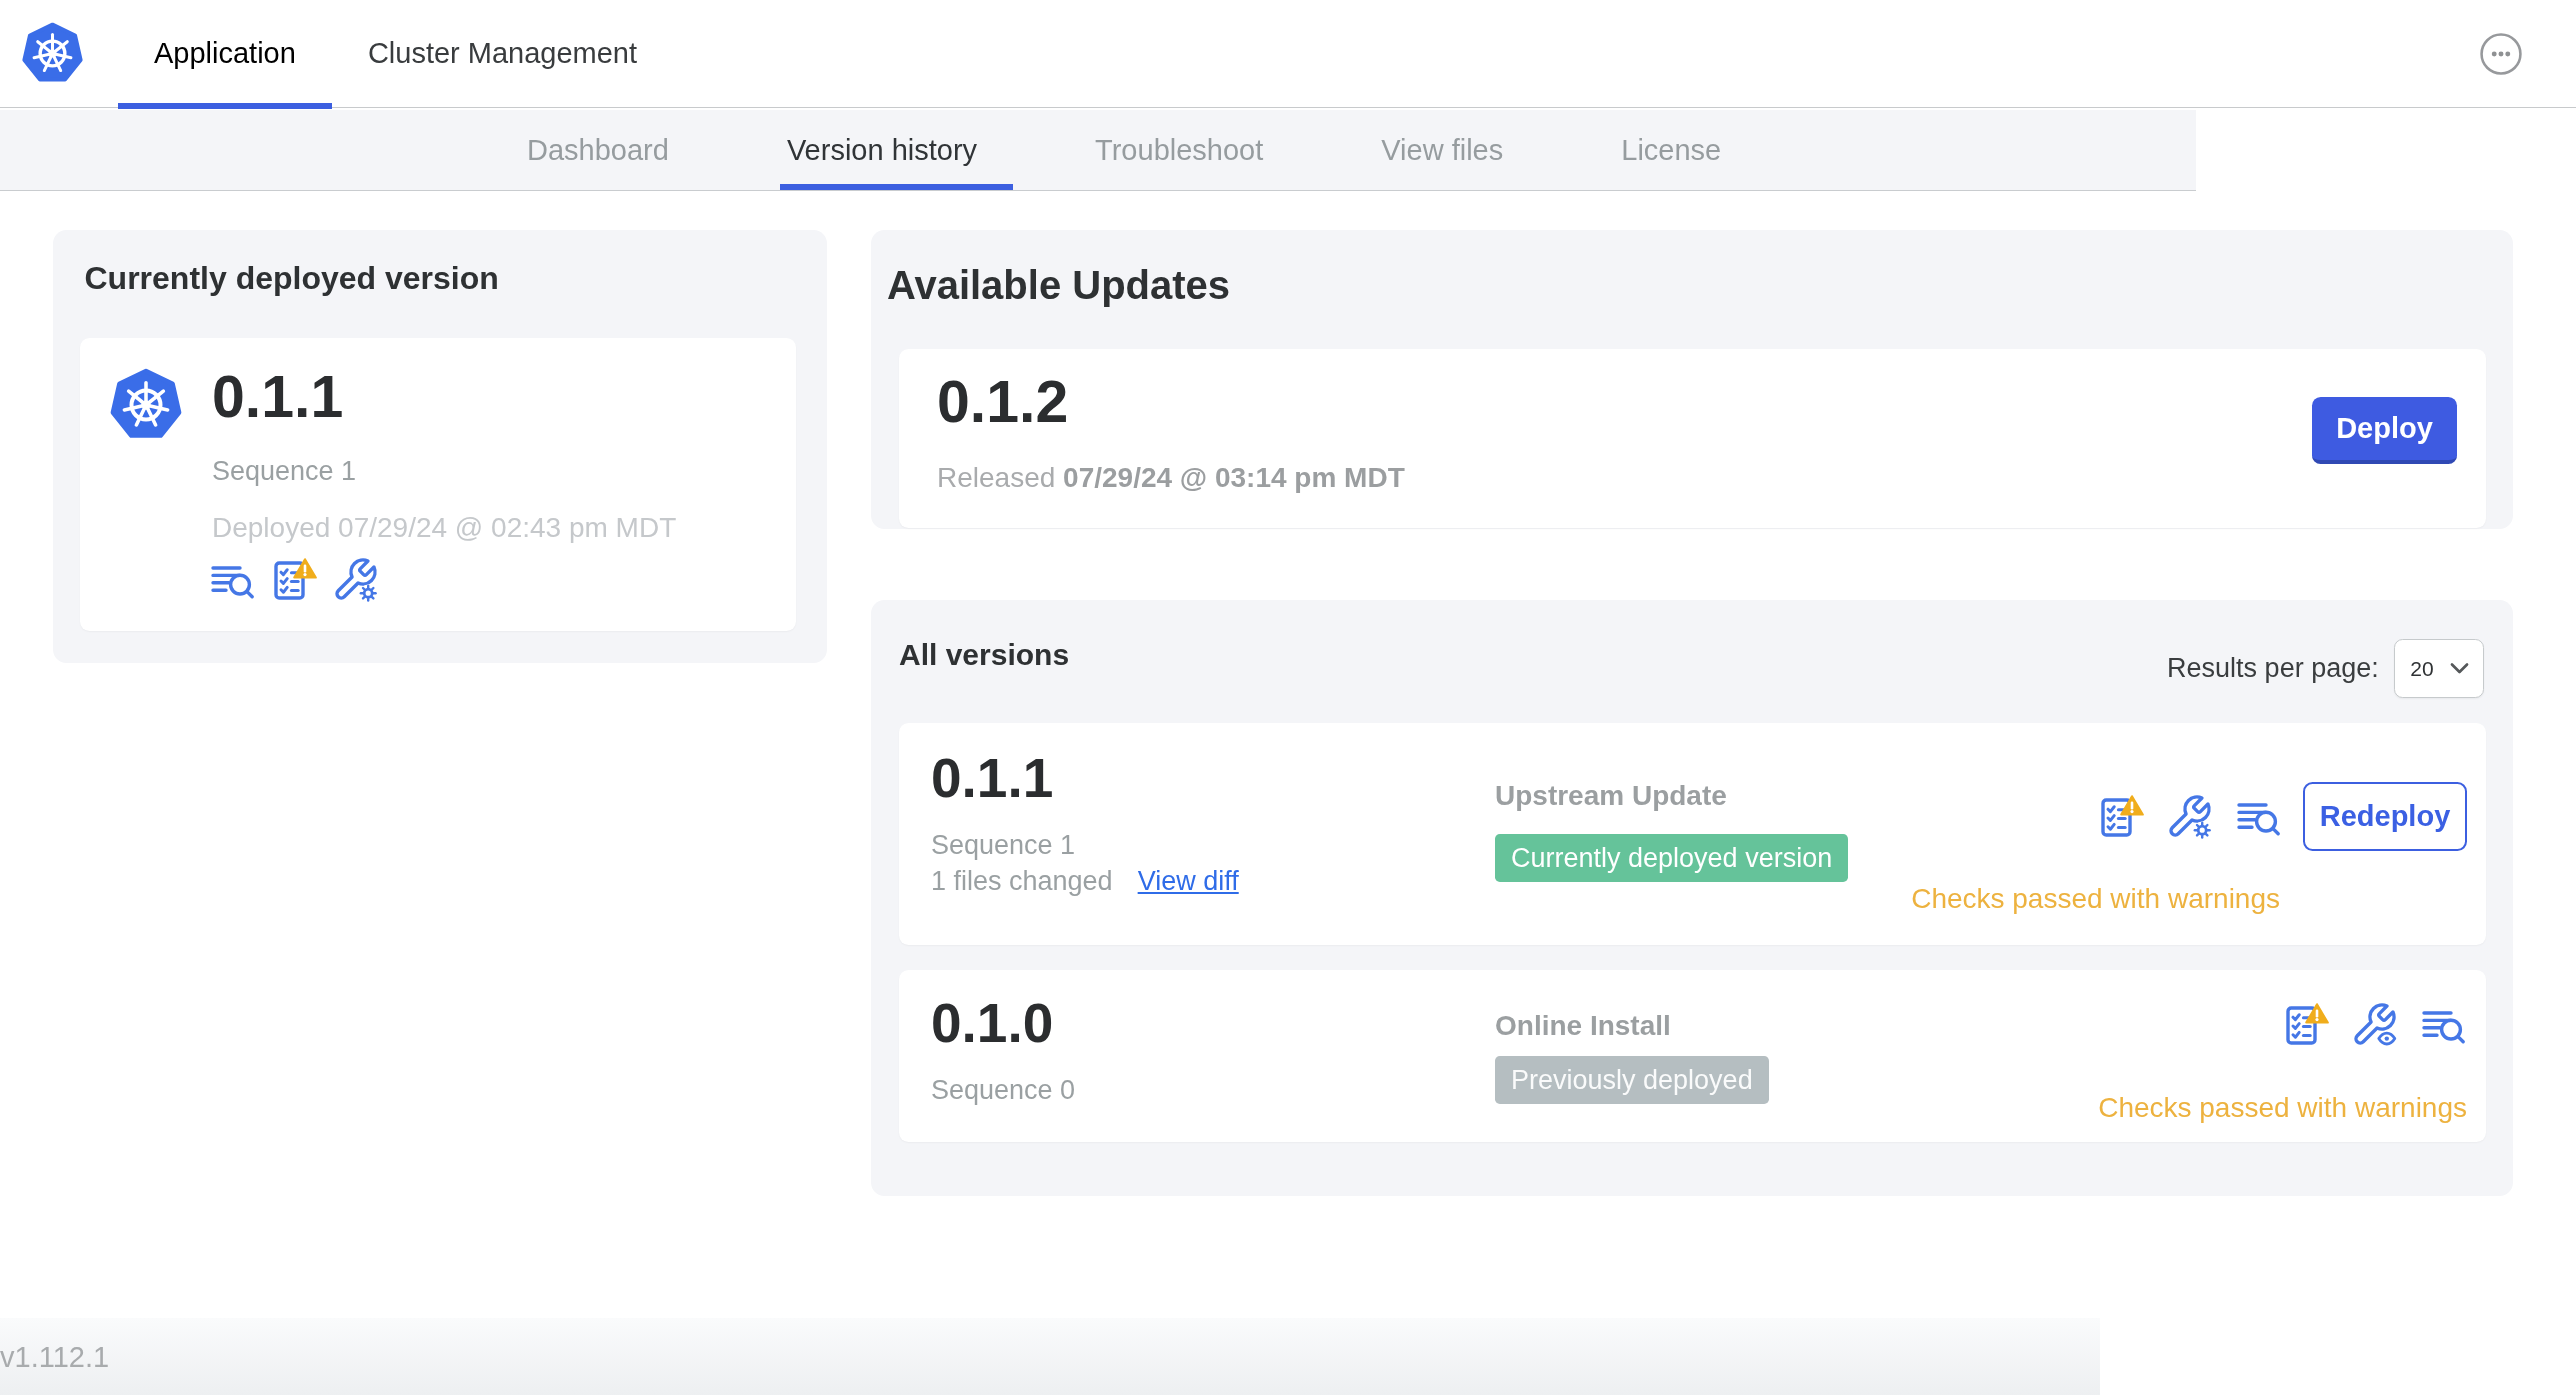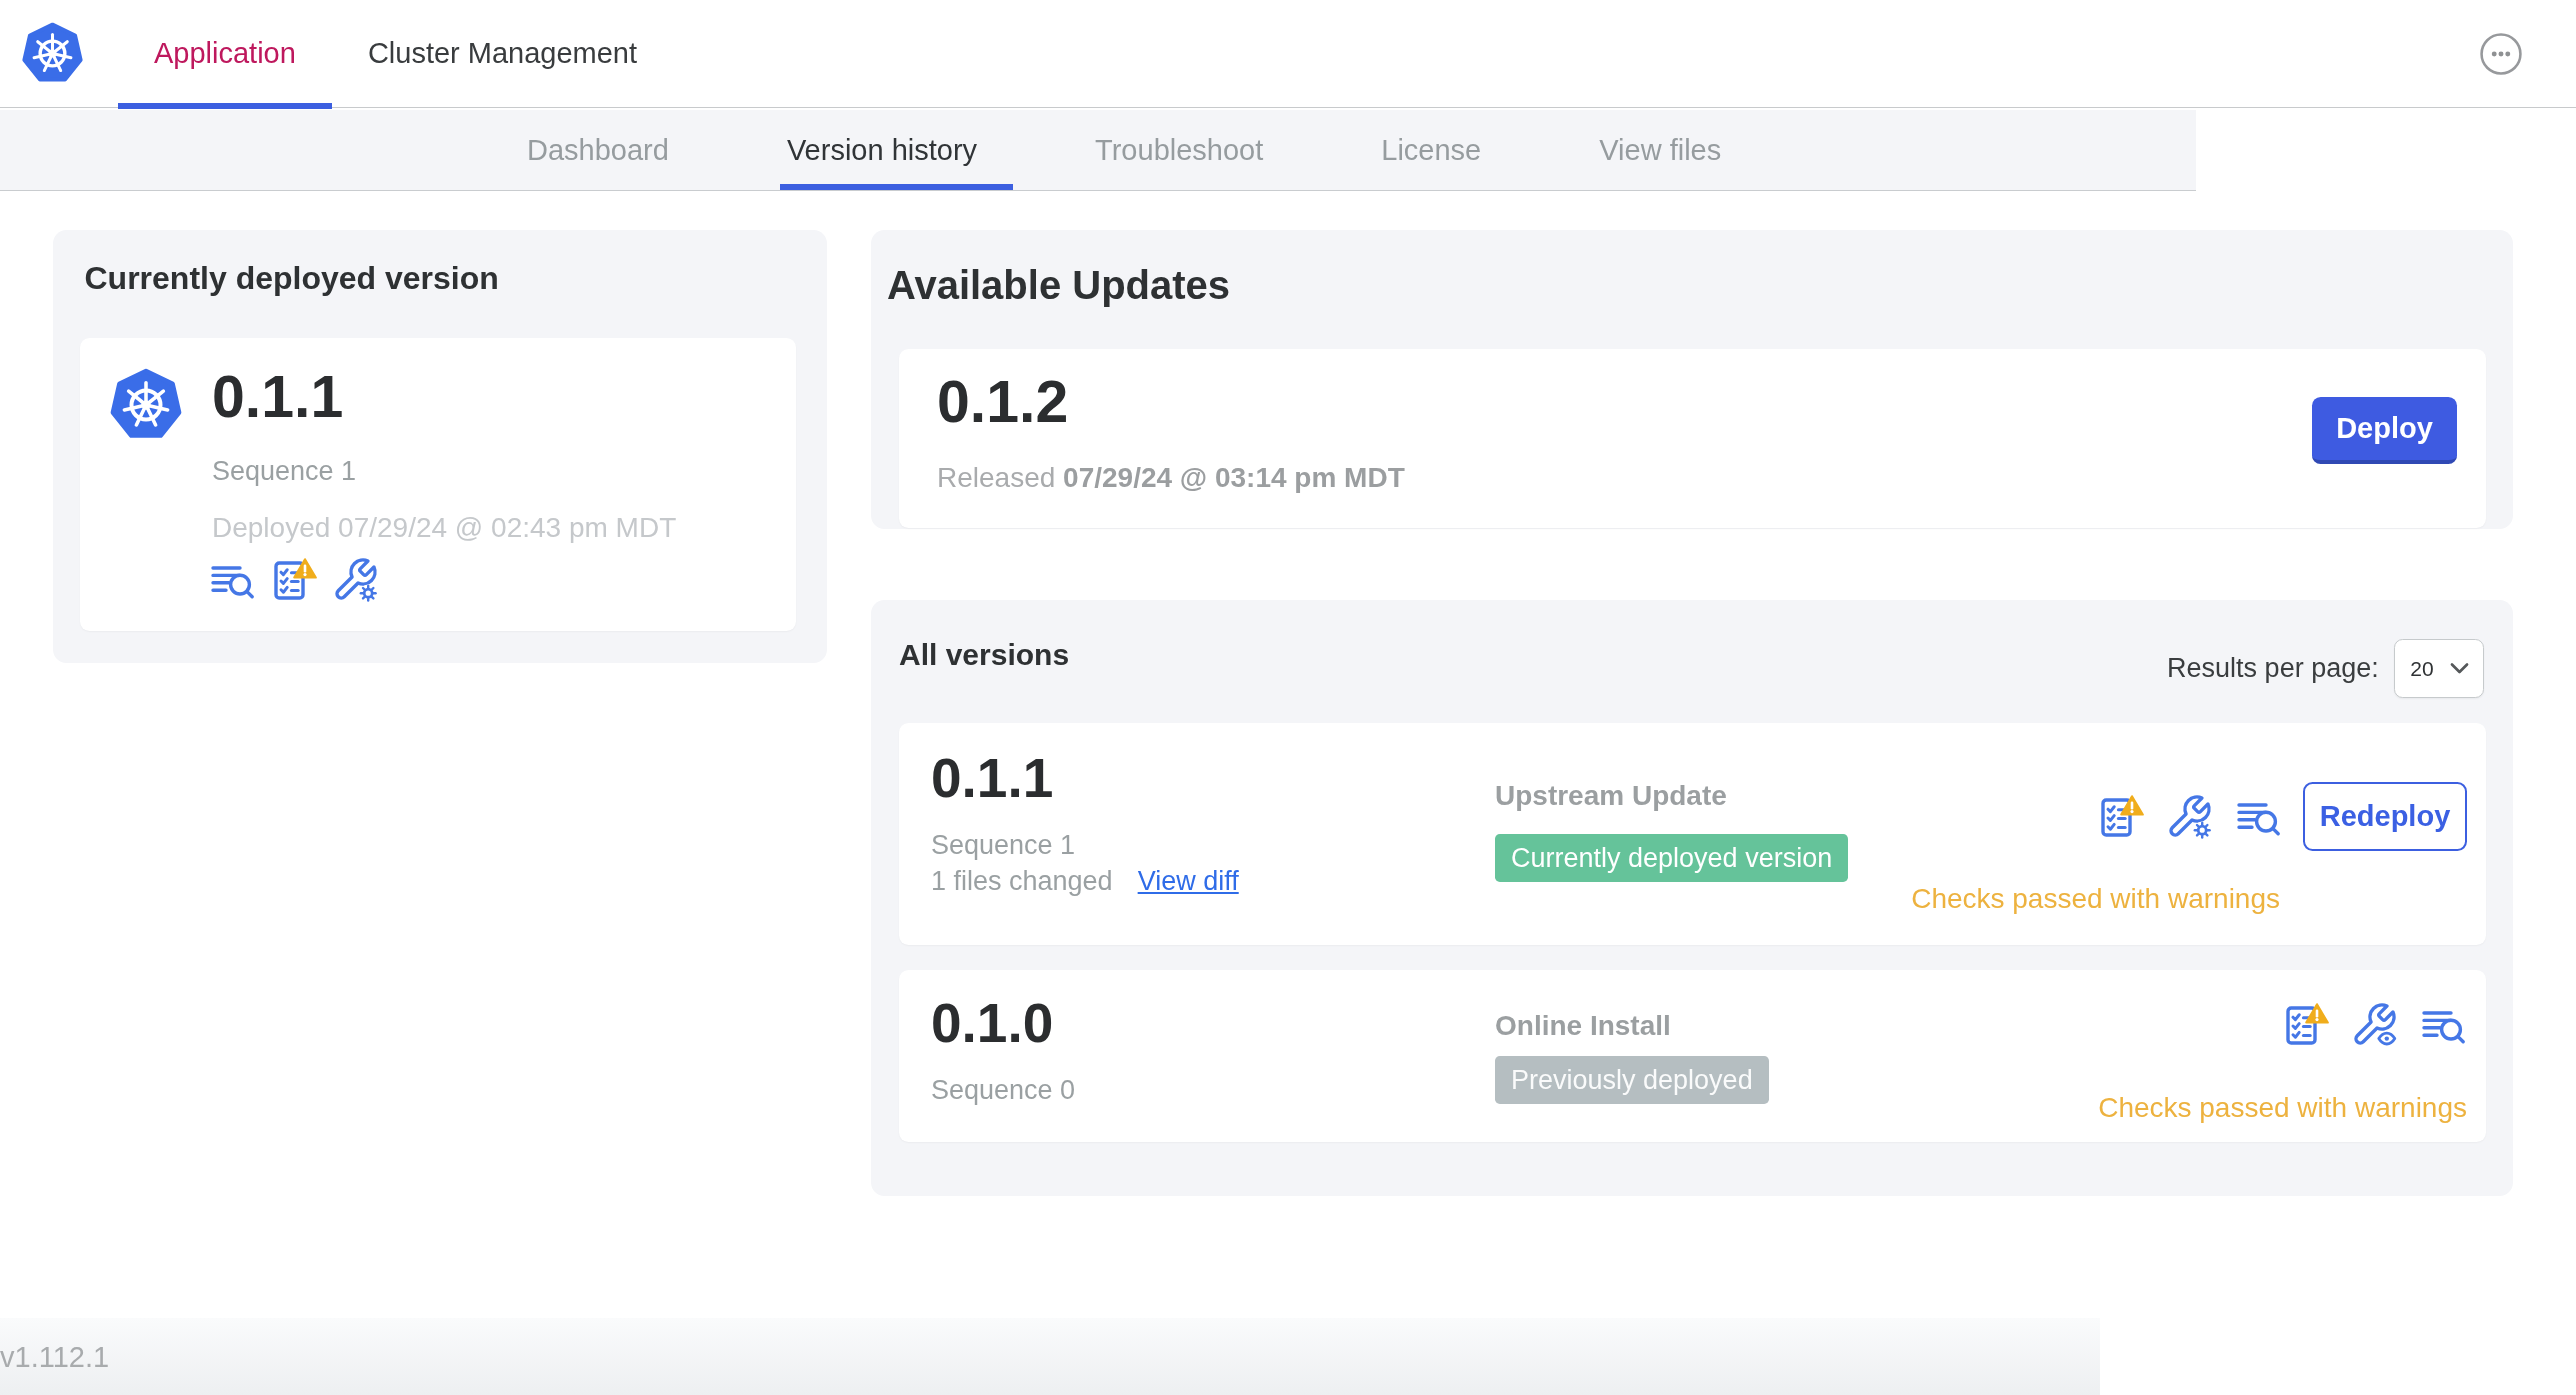--- a/index.html
+++ b/index.html
@@ -29,21 +29,21 @@
     position:absolute;top:0;left:0;width:2576px;height:108px;
     background:#fff;border-bottom:1.9px solid #c8cacc;
     display:flex;align-items:center;padding-left:21px;
   }
   .logo{width:63px;height:69px;display:block;margin-right:34px;}
   .hdr-tabs{display:flex;height:100%;}
   .hdr-tab{
     position:relative;height:100%;display:flex;align-items:center;
     padding:0 36px;font-size:29px;color:#393c3e;cursor:pointer;white-space:nowrap;
   }
-  .hdr-tab.active{color:#be185d;}
+  .hdr-tab.active{color:#000000;}
   .hdr-tab.active::after{
     content:"";position:absolute;left:0;right:0;bottom:-1.9px;height:5.7px;
     background:var(--accent-blue);
   }
   .more-btn{
     position:absolute;right:53px;top:32px;width:44px;height:44px;
     background:transparent;border:none;cursor:pointer;padding:0;
   }
 
   
@@ -168,22 +168,22 @@
      <circle cx="12" cy="12" r="1.35" fill="#8f9193"></circle>
      <circle cx="15.7" cy="12" r="1.35" fill="#8f9193"></circle>
         </svg></span>
   </button>
 </header>
 
 <nav class="subnav">
   <div class="sub-tab">Dashboard</div>
   <div class="sub-tab active">Version history</div>
   <div class="sub-tab">Troubleshoot</div>
+  <div class="sub-tab">View files</div>
   <div class="sub-tab">License</div>
-  <div class="sub-tab">View files</div>
 </nav>
 
 <section class="card cd-card">
   <h2 class="card-title cd-title">Currently deployed version</h2>
   <div class="white cd-inner">
     <span class="cd-logo">
         <svg viewBox="0 0 24 24" style="width: 100%; height: 100%; display: block;">
      <polygon points="12,1 20.6,5.13 22.72,14.45 16.77,21.91 7.23,21.91 1.28,14.45 3.4,5.13" fill="var(--k8s-blue)" stroke="var(--k8s-blue)" stroke-width="1.5" stroke-linejoin="round"></polygon>
      <circle cx="12" cy="12" r="4.7" fill="none" stroke="#fff" stroke-width="1.3"></circle>
      <g stroke="#fff" stroke-width="1.15" stroke-linecap="round">

